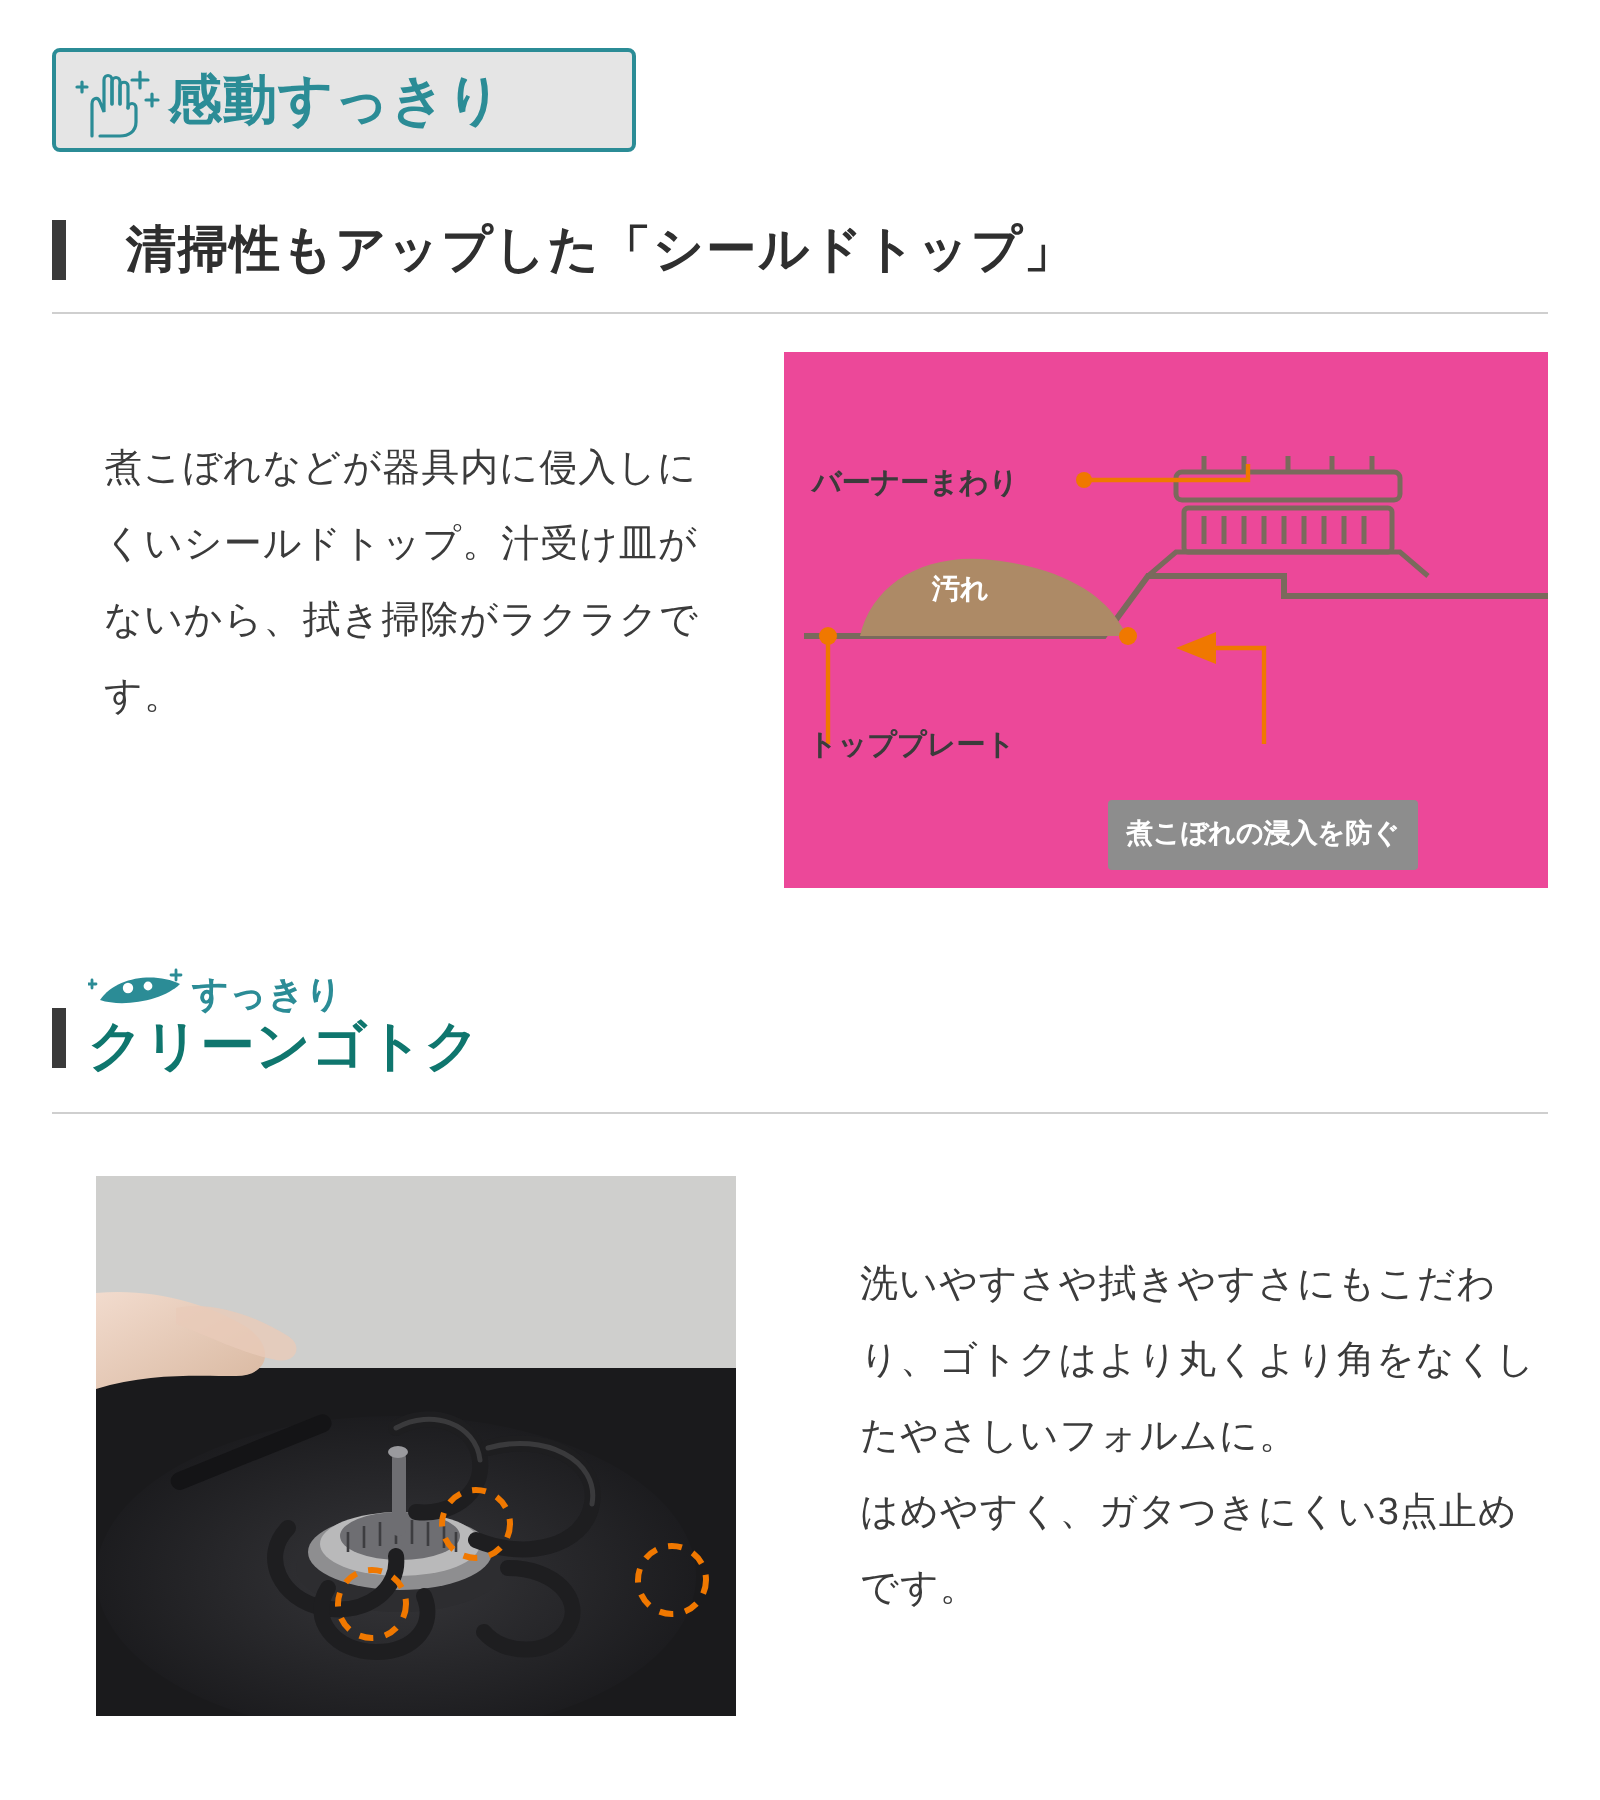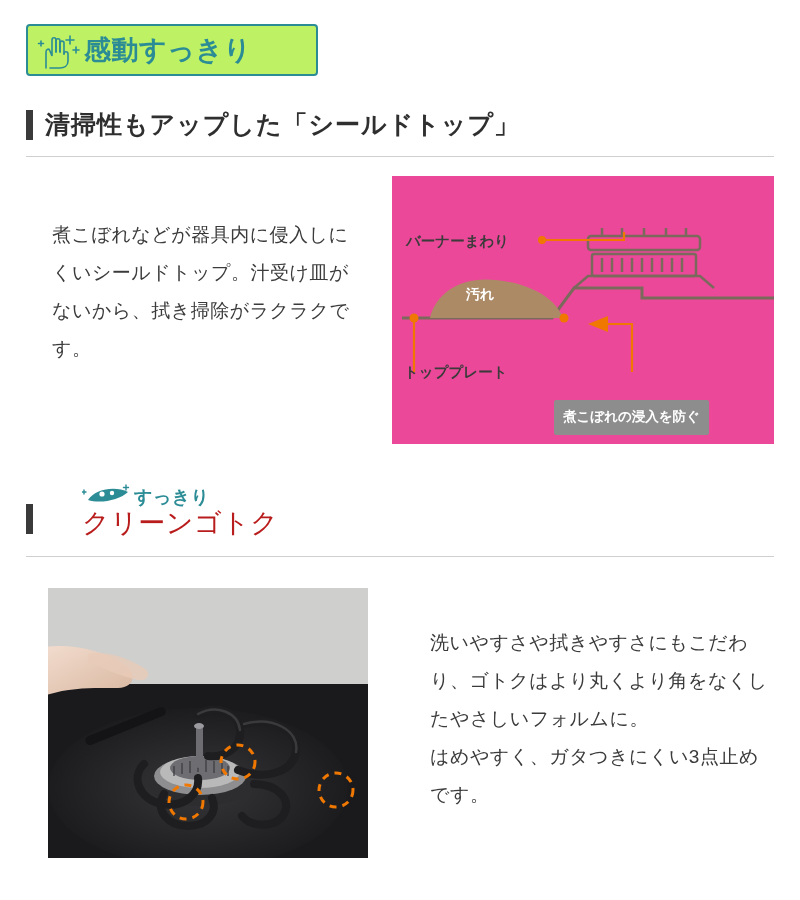--- a/index.html
+++ b/index.html
@@ -21,21 +21,21 @@
     position: absolute;
     left: 26px;
     top: 24px;
     width: 292px;
     height: 52px;
     border: 2px solid #2b8c96;
     border-radius: 4px;
     box-sizing: border-box;
     display: flex;
     align-items: center;
-    background: #bef264;
+    background: #e5e5e5;
   }
   .badge-icon {
     width: 46px;
     height: 40px;
     margin-left: 8px;
     flex: none;
     position: relative;
   }
   .badge-text {
     font-size: 27px;
@@ -59,20 +59,21 @@
     background: #3a3a3a;
     flex: none;
     margin-right: 12px;
   }
   .sec-title {
     font-size: 25px;
     font-weight: bold;
     color: #2f2f2f;
     letter-spacing: 1px;
     white-space: nowrap;
+    margin-left: 18px;
   }
   .rule {
     position: absolute;
     left: 26px;
     width: 748px;
     height: 1px;
     background: #cfcfcf;
   }
 
   
@@ -132,33 +133,33 @@
     align-items: flex-end;
   }
   .logo-bar {
     width: 7px;
     height: 30px;
     background: #3a3a3a;
     flex: none;
     margin-right: 11px;
     margin-bottom: 3px;
   }
-  .logo-text-wrap { position: relative; margin-left: 38px; }
+  .logo-text-wrap { position: relative; }
   .logo-sukkiri {
     font-size: 18px;
     font-weight: bold;
     color: #2b8c96;
     line-height: 1;
     margin-left: 52px;
     letter-spacing: 0.5px;
   }
   .logo-main {
     font-size: 27px;
-    font-weight: normal;
-    color: #b91c1c;
+    font-weight: bold;
+    color: #0f766e;
     line-height: 1.05;
     letter-spacing: 0.5px;
     margin-top: 3px;
   }
   .logo-swoosh {
     position: absolute;
     left: 0;
     top: -4px;
     width: 52px;
     height: 22px;

